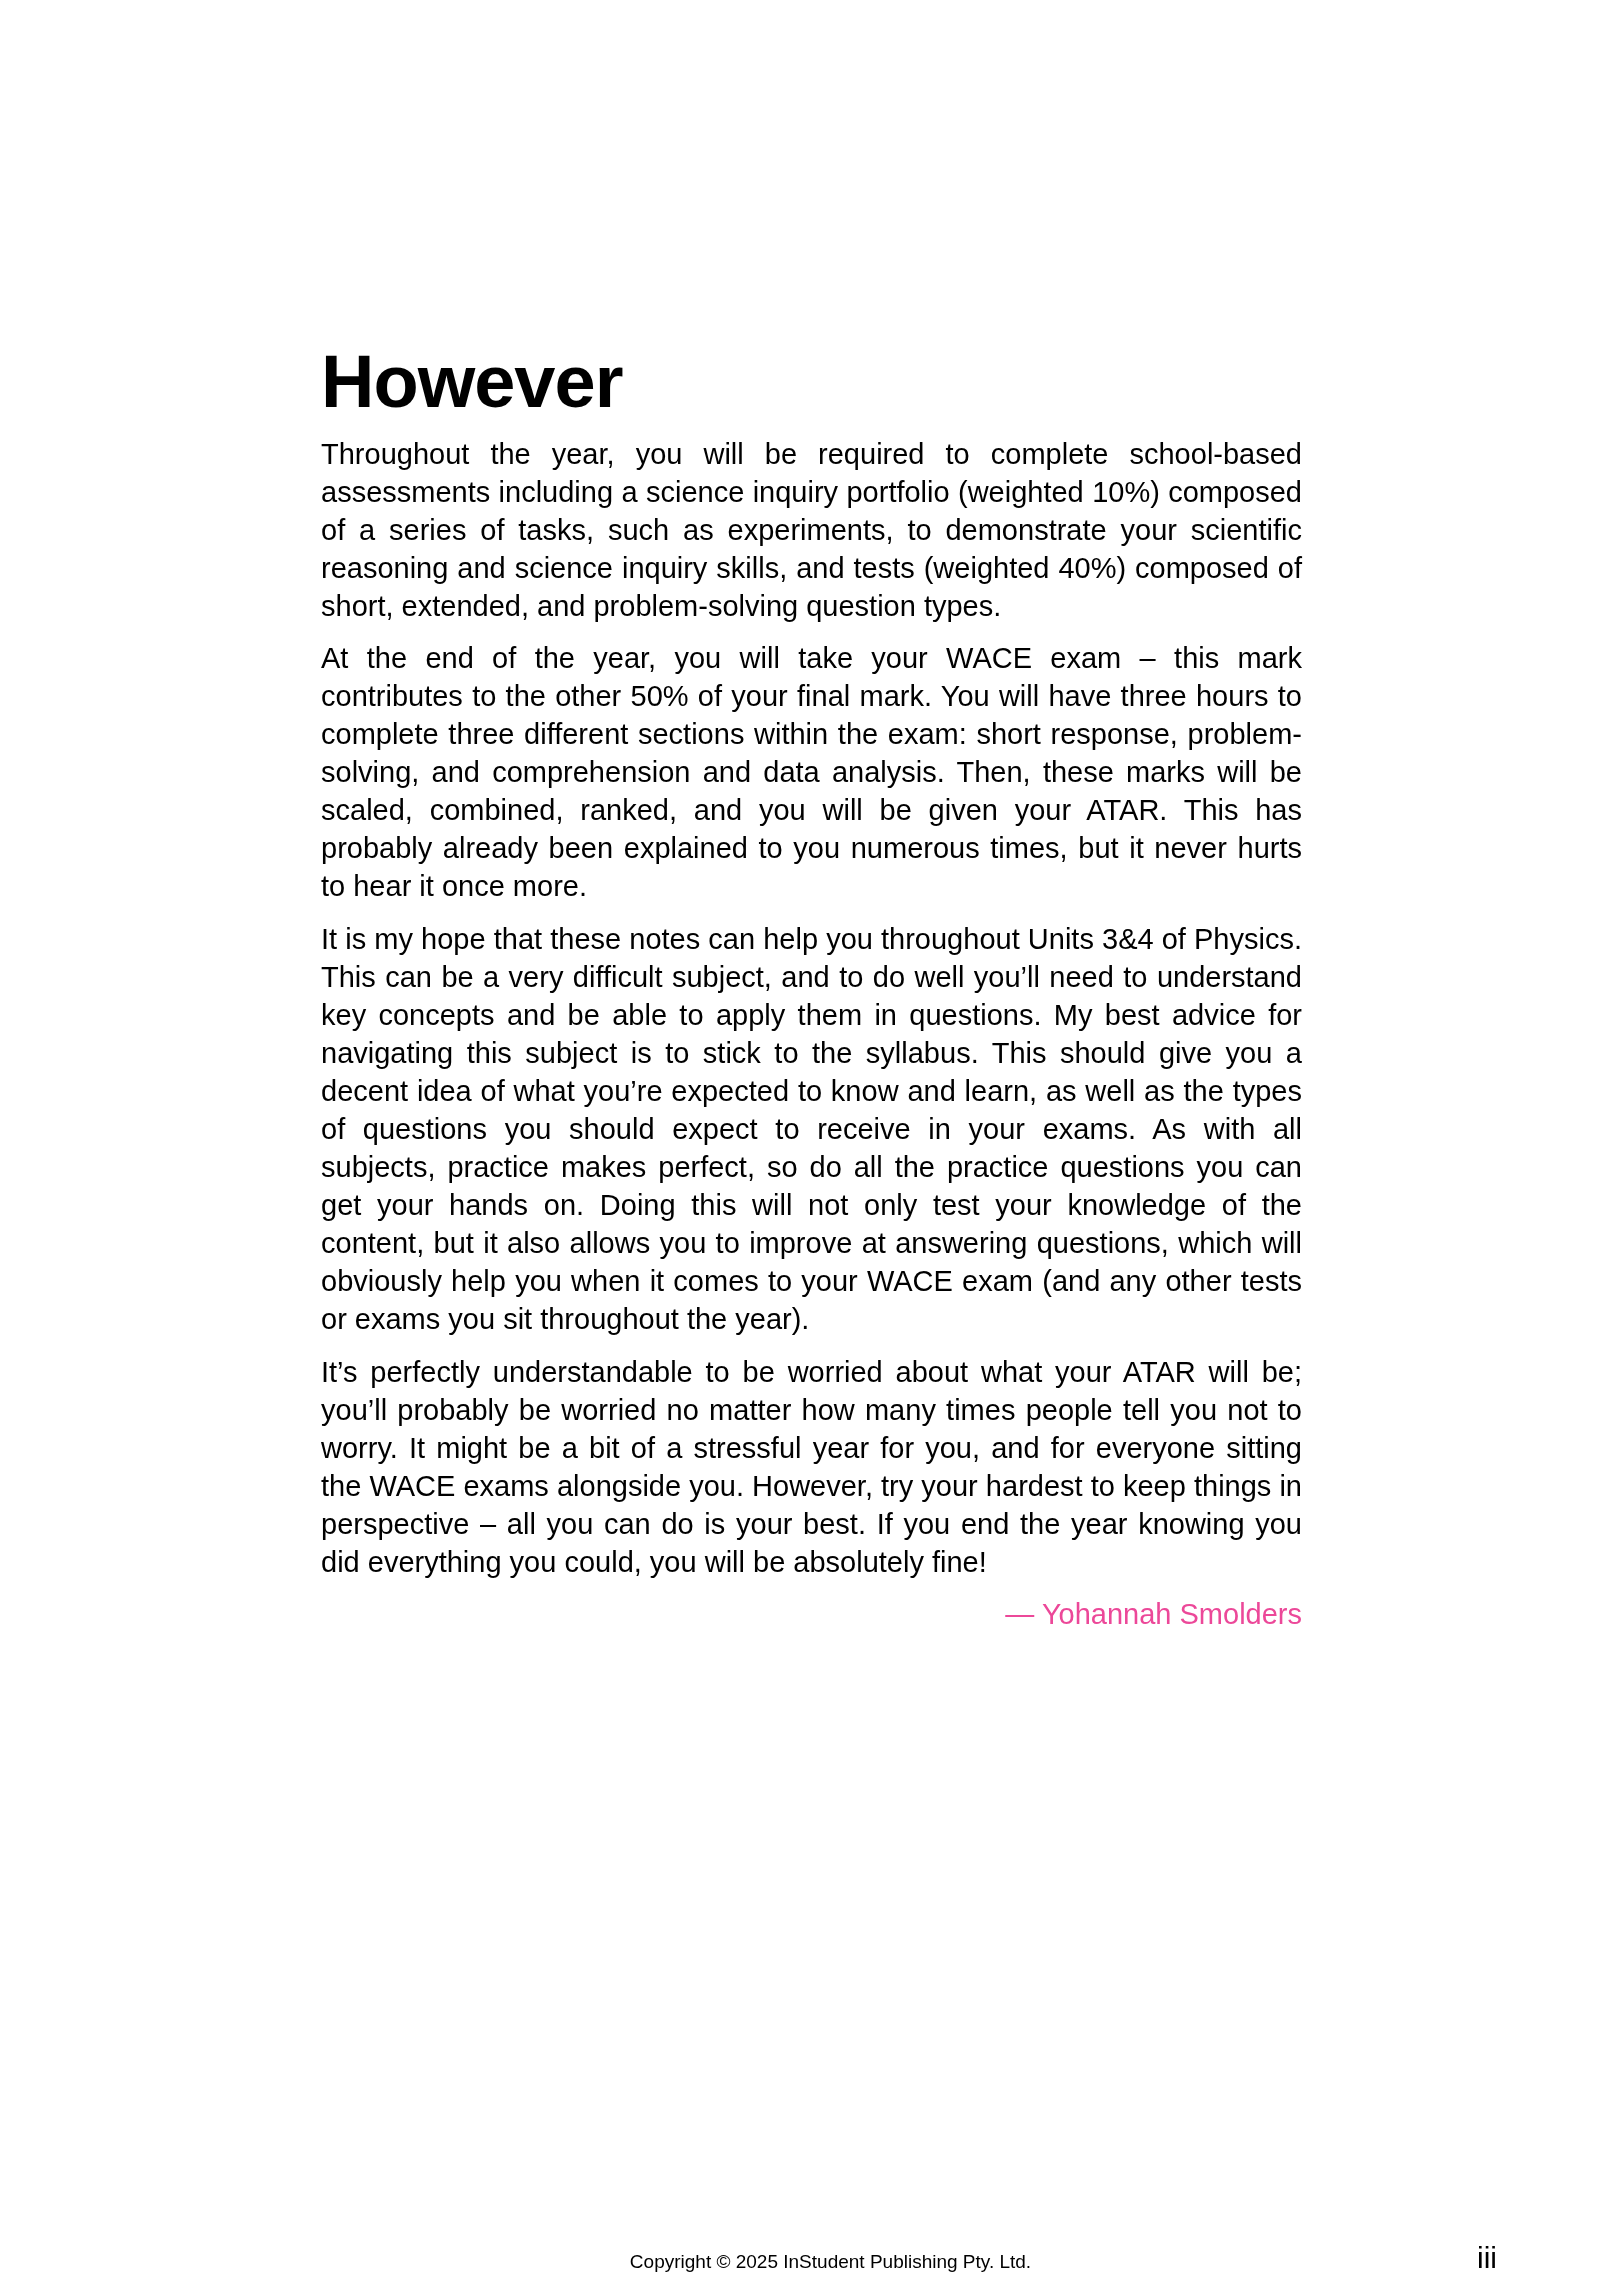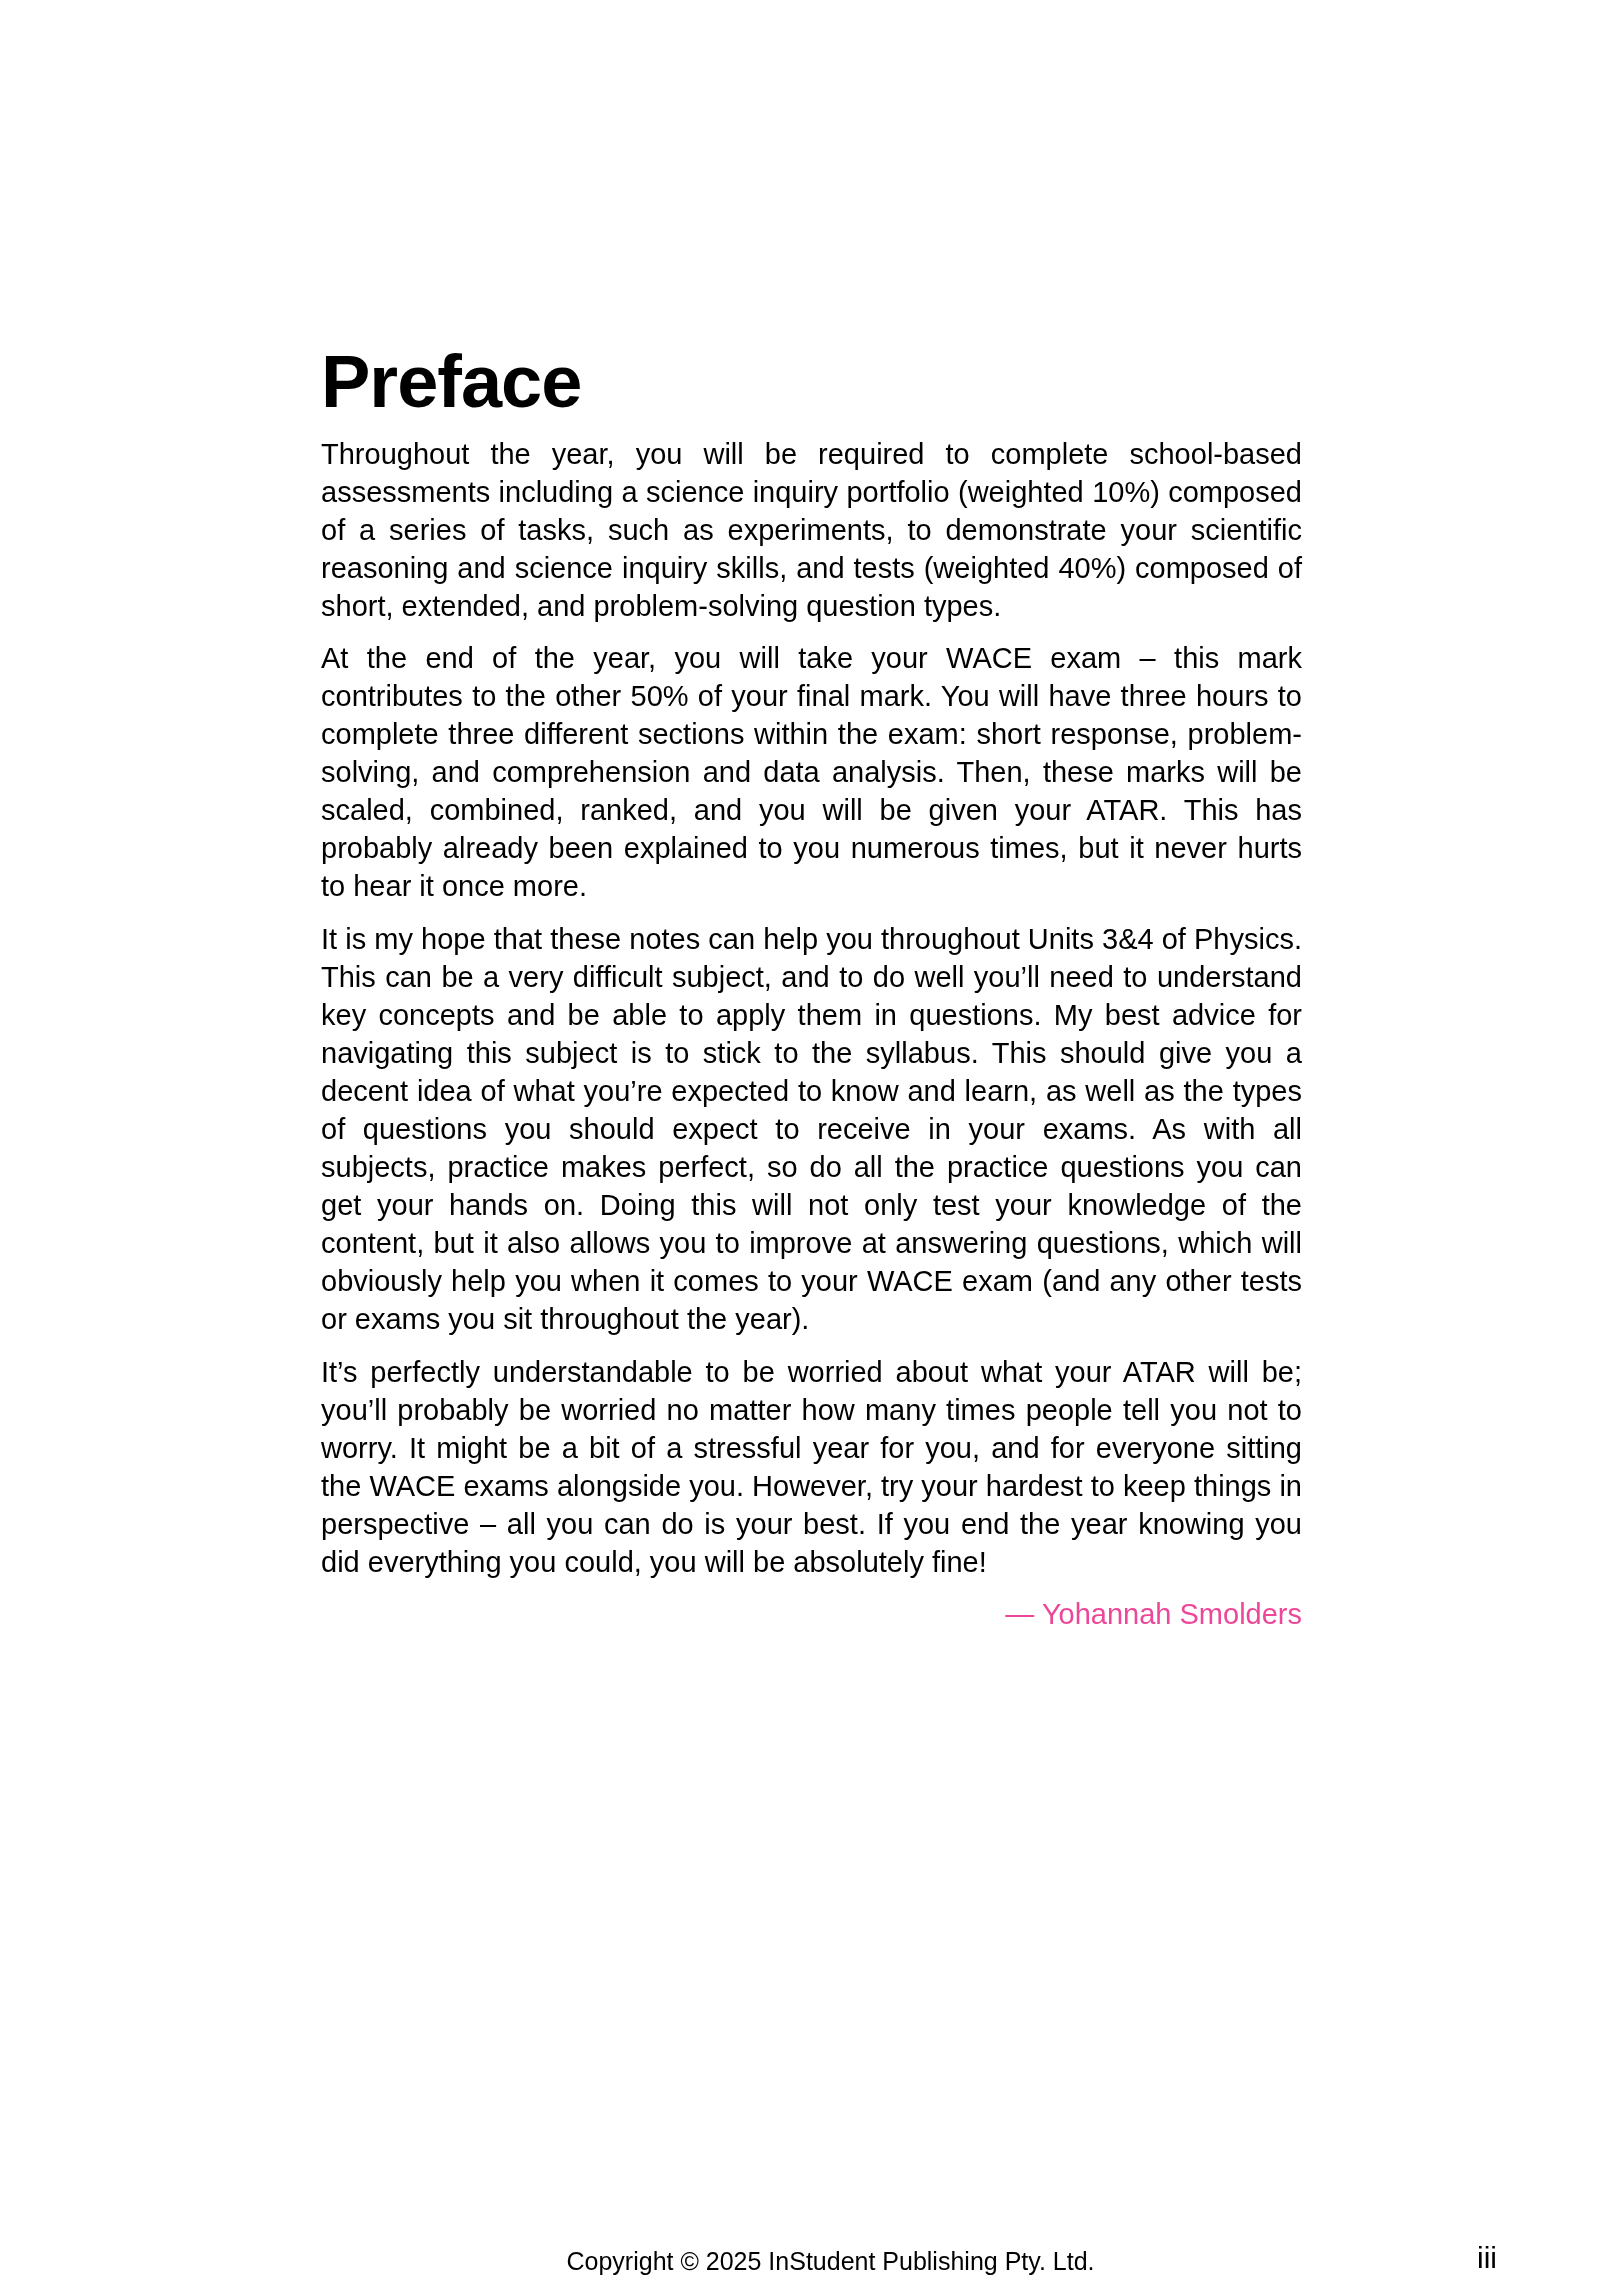--- a/index.html
+++ b/index.html
@@ -46,42 +46,42 @@
     line-height: 38px;
     text-align: right;
     color: #ec4899;
   }
   .footer-copyright {
     position: absolute;
     left: 0;
     right: 0;
     top: 2247px;
     text-align: center;
-    font-size: 25px;
+    font-size: 19px;
     line-height: 29px;
     color: #000000;
     padding-left: 40px;
   }
   .footer-pagenum {
     position: absolute;
     right: 124px;
     top: 2241px;
     font-size: 30px;
     line-height: 33px;
     font-weight: 400;
     color: #000000;
   }
 </style>
 </head>
 <body>
 
 <div class="page">
 
   <main class="content">
-    <h1 class="title">Preface</h1>
+    <h1 class="title">However</h1>
 
     <div class="paragraphs" id="paragraphs">
         <p><span>Throughout the year, you will be required to complete school-based assessments including a science inquiry portfolio (weighted 10%) composed of a series of tasks, such as experiments, to demonstrate your scientific reasoning and science inquiry skills, and tests (weighted 40%) composed of short, extended, and problem-solving question types.</span></p>
         <p><span>At the end of the year, you will take your WACE exam – this mark contributes to the other 50% of your final mark. You will have three hours to complete three different sections within the exam: short response, problem-solving, and comprehension and data analysis. Then, these marks will be scaled, combined, ranked, and you will be given your ATAR. This has probably already been explained to you numerous times, but it never hurts to hear it once more.</span></p>
         <p><span>It is my hope that these notes can help you throughout Units 3&amp;4 of Physics. This can be a very difficult subject, and to do well you’ll need to understand key concepts and be able to apply them in questions. My best advice for navigating this subject is to </span><b>stick to the syllabus.</b><span> This should give you a decent idea of what you’re expected to know and learn, as well as the types of questions you should expect to receive in your exams. As with all subjects, </span><b>practice makes perfect,</b><span> so do all the practice questions you can get your hands on. Doing this will not only test your knowledge of the content, but it also allows you to improve at answering questions, which will obviously help you when it comes to your WACE exam (and any other tests or exams you sit throughout the year).</span></p>
         <p><span>It’s perfectly understandable to be worried about what your ATAR will be; you’ll probably be worried no matter how many times people tell you not to worry. It might be a bit of a stressful year for you, and for everyone sitting the WACE exams alongside you. However, try your hardest to keep things in perspective – all you can do is your best. If you end the year knowing you did everything you could, you will be absolutely fine!</span></p>
       </div>
 
     <p class="attribution">— Yohannah Smolders</p>
   </main>

